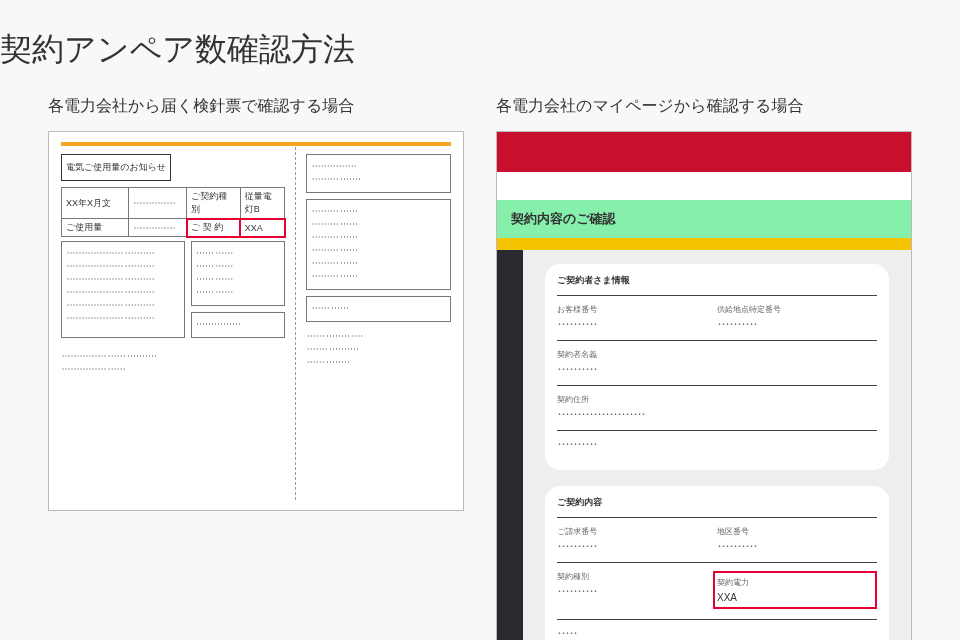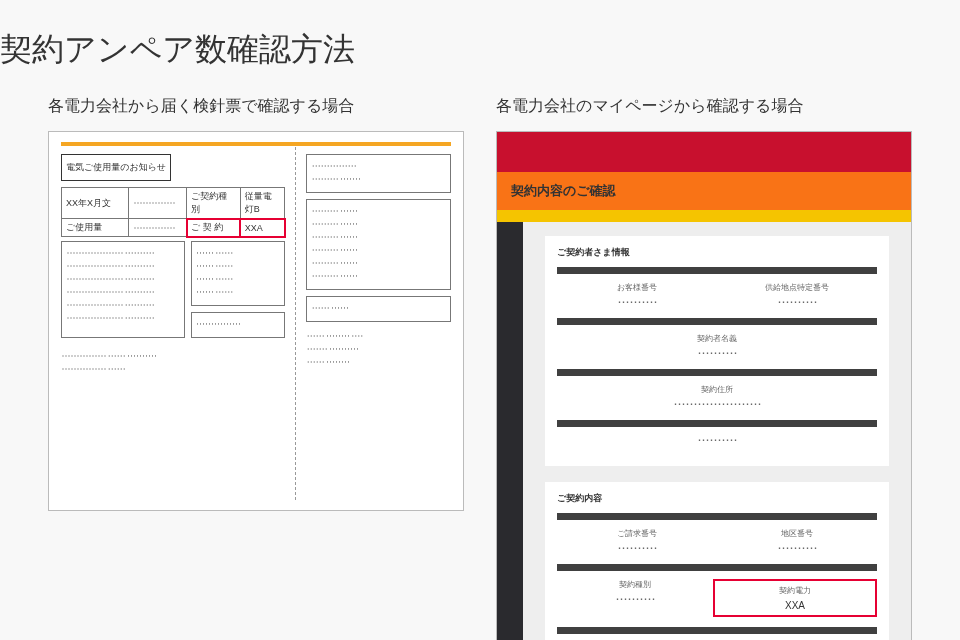--- a/index.html
+++ b/index.html
@@ -100,52 +100,53 @@
     background: #fff;
     overflow: hidden;
     position: relative;
     font-size: 9px;
   }
   .mypage .hdr {
     height: 40px;
     background: #c8102e;
   }
   .mypage .bar-title {
-    background: #f97316;
+    background: #86efac;
     font-size: 13px;
     font-weight: 600;
     padding: 10px 14px;
+    margin-top: 28px;
   }
   .mypage .ybar { height: 12px; background: #f5c400; }
   .mypage .body {
     display: flex;
     height: calc(100% - 40px - 38px - 12px);
   }
   .mypage .navcol {
     width: 26px;
     background: #2a2a2e;
   }
   .mypage .content {
     flex: 1;
     background: #eee;
     padding: 14px 22px;
     overflow: hidden;
   }
   .panel {
     background: #fff;
     padding: 10px 12px;
     margin-bottom: 16px;
+    border-radius: 15px;
   }
   .panel-title { font-size: 9px; font-weight: 600; margin-bottom: 8px; }
   .panel-row {
     display: flex;
     gap: 0;
-    border-top: 7px solid #404040;
+    border-top: 1px solid #404040;
     padding: 8px 0 10px;
-    text-align: center;
   }
   .panel-cell { flex: 1; }
   .panel-cell.hl { outline: 2px solid #e60033; outline-offset: -2px; padding: 6px 4px; }
   .lbl { font-size: 8px; color: #666; margin-bottom: 4px; }
   .val { font-size: 10px; }
 </style>
 </head>
 <body>
 
 <div class="page-title">契約アンペア数確認方法</div>

